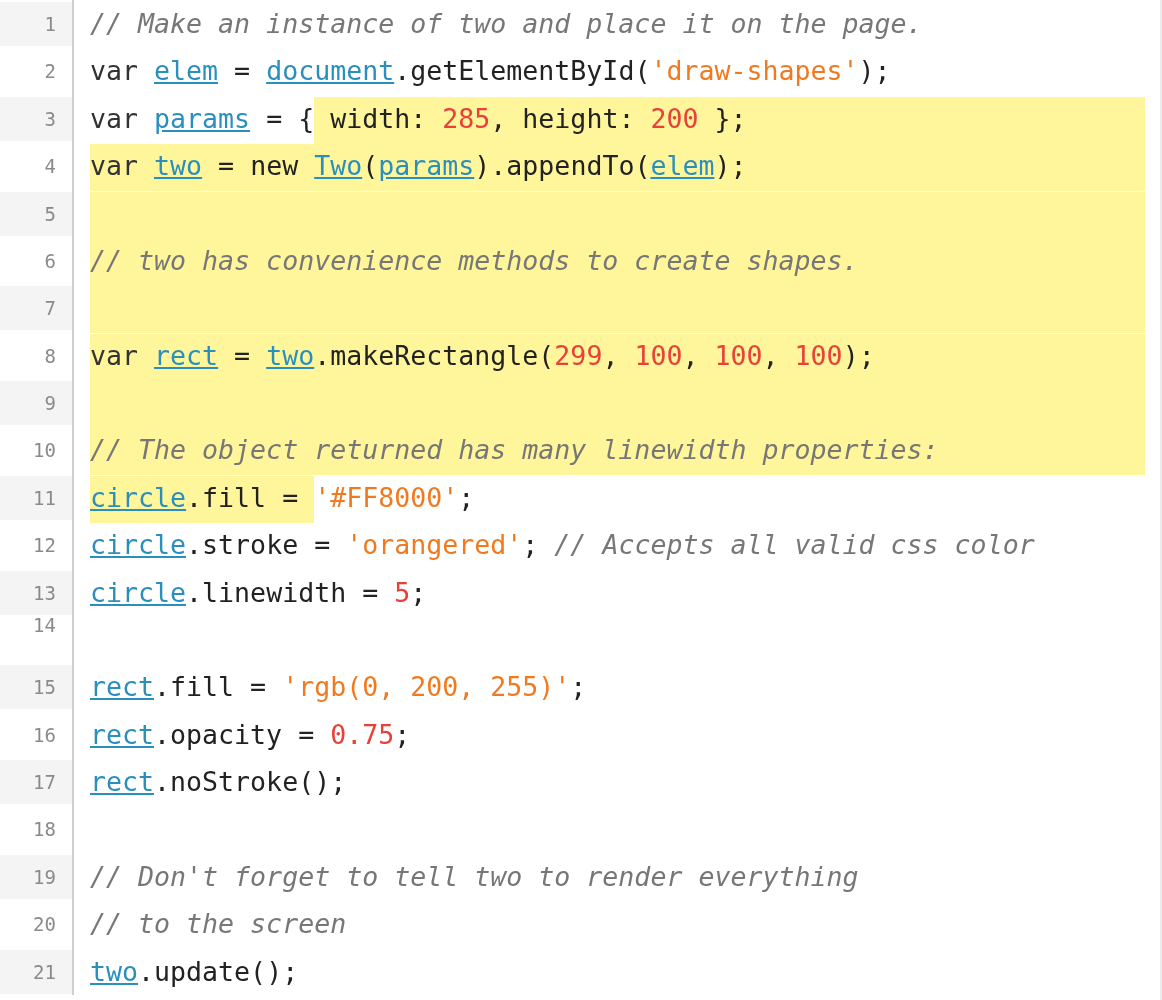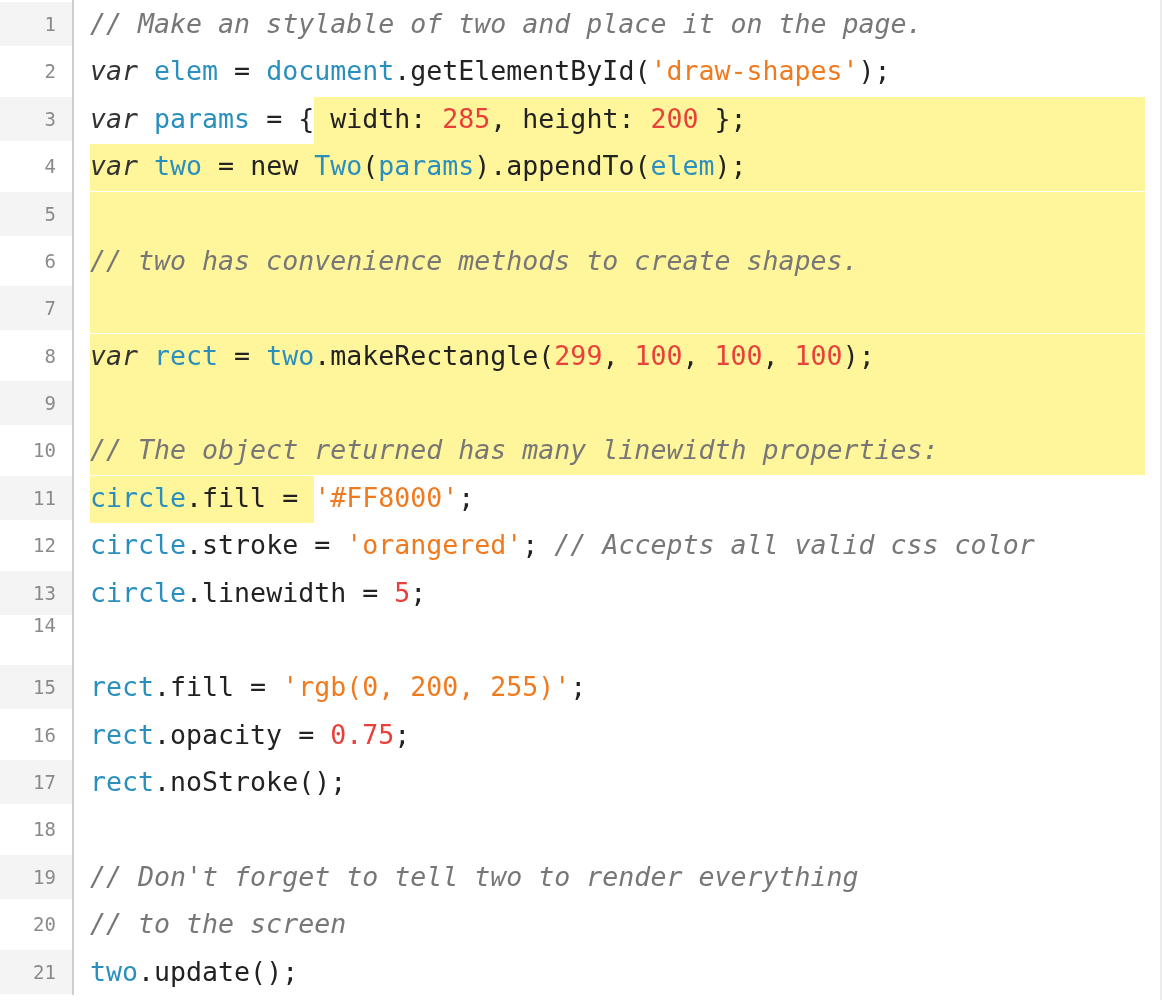--- a/index.html
+++ b/index.html
@@ -8,22 +8,22 @@
   .editor { position: absolute; left: 0; top: 0; width: 1162px; height: 1000px; }
   .gutter-border { position: absolute; left: 72px; top: 0; width: 2px; height: 995px; background: #cfcfcf; }
   .right-border { position: absolute; left: 1160px; top: 0; width: 2px; height: 1000px; background: #ececec; }
   .line { position: absolute; left: 0; height: 47px; width: 1158px; }
   .ln { position: absolute; left: 0; top: 2px; width: 72px; height: 44px; text-align: right;
         box-sizing: border-box; padding-right: 16px; font-size: 19px; line-height: 44px; color: #8a8a8a; }
   .ln.odd { background: #f4f4f4; }
   .code { position: absolute; left: 90px; top: 0; height: 47px; line-height: 47px;
           font-size: 26.6px; white-space: pre; color: #333333; }
   .hl { position: absolute; background: #fff59a; height: 47px; }
-  .kw { color: #333333; font-style: italic; }
-  .v  { color: #2a8fbd; }
+  .kw { color: #333333; }
+  .v  { color: #2a8fbd; text-decoration: underline; }
   .s  { color: #f07a1f; margin-top: 25px; }
   .n  { color: #e8403a; margin-top: 40px; }
   .c  { color: #777777; font-style: italic; }
   .p  { color: #222222; }
 </style>
 </head>
 <body>
 
 <div class="editor" id="editor">
   <div class="gutter-border"></div>
@@ -35,21 +35,21 @@
       <div class="hl" style="top: 238.9px; left: 90px; width: 1055px;"></div>
       <div class="hl" style="top: 286.28px; left: 90px; width: 1055px;"></div>
       <div class="hl" style="top: 333.66px; left: 90px; width: 1055px;"></div>
       <div class="hl" style="top: 381.04px; left: 90px; width: 1055px;"></div>
       <div class="hl" style="top: 428.42px; left: 90px; width: 1055px;"></div>
       <div class="hl" style="top: 475.8px; left: 90px; width: 224px;"></div>
     </div>
   <div id="lines">
       <div class="line" style="top: 0px;">
         <div class="ln odd">1</div>
-        <div class="code"><span class="c">// Make an stylable of two and place it on the page.</span></div>
+        <div class="code"><span class="c">// Make an instance of two and place it on the page.</span></div>
       </div>
       <div class="line" style="top: 47.38px;">
         <div class="ln">2</div>
         <div class="code"><span class="kw">var </span><span class="v">elem</span><span class="p"> = </span><span class="v">document</span><span class="p">.getElementById(</span><span class="s">'draw-shapes'</span><span class="p">);</span></div>
       </div>
       <div class="line" style="top: 94.76px;">
         <div class="ln odd">3</div>
         <div class="code"><span class="kw">var </span><span class="v">params</span><span class="p"> = { width: </span><span class="n">285</span><span class="p">, height: </span><span class="n">200</span><span class="p"> };</span></div>
       </div>
       <div class="line" style="top: 142.14px;">

